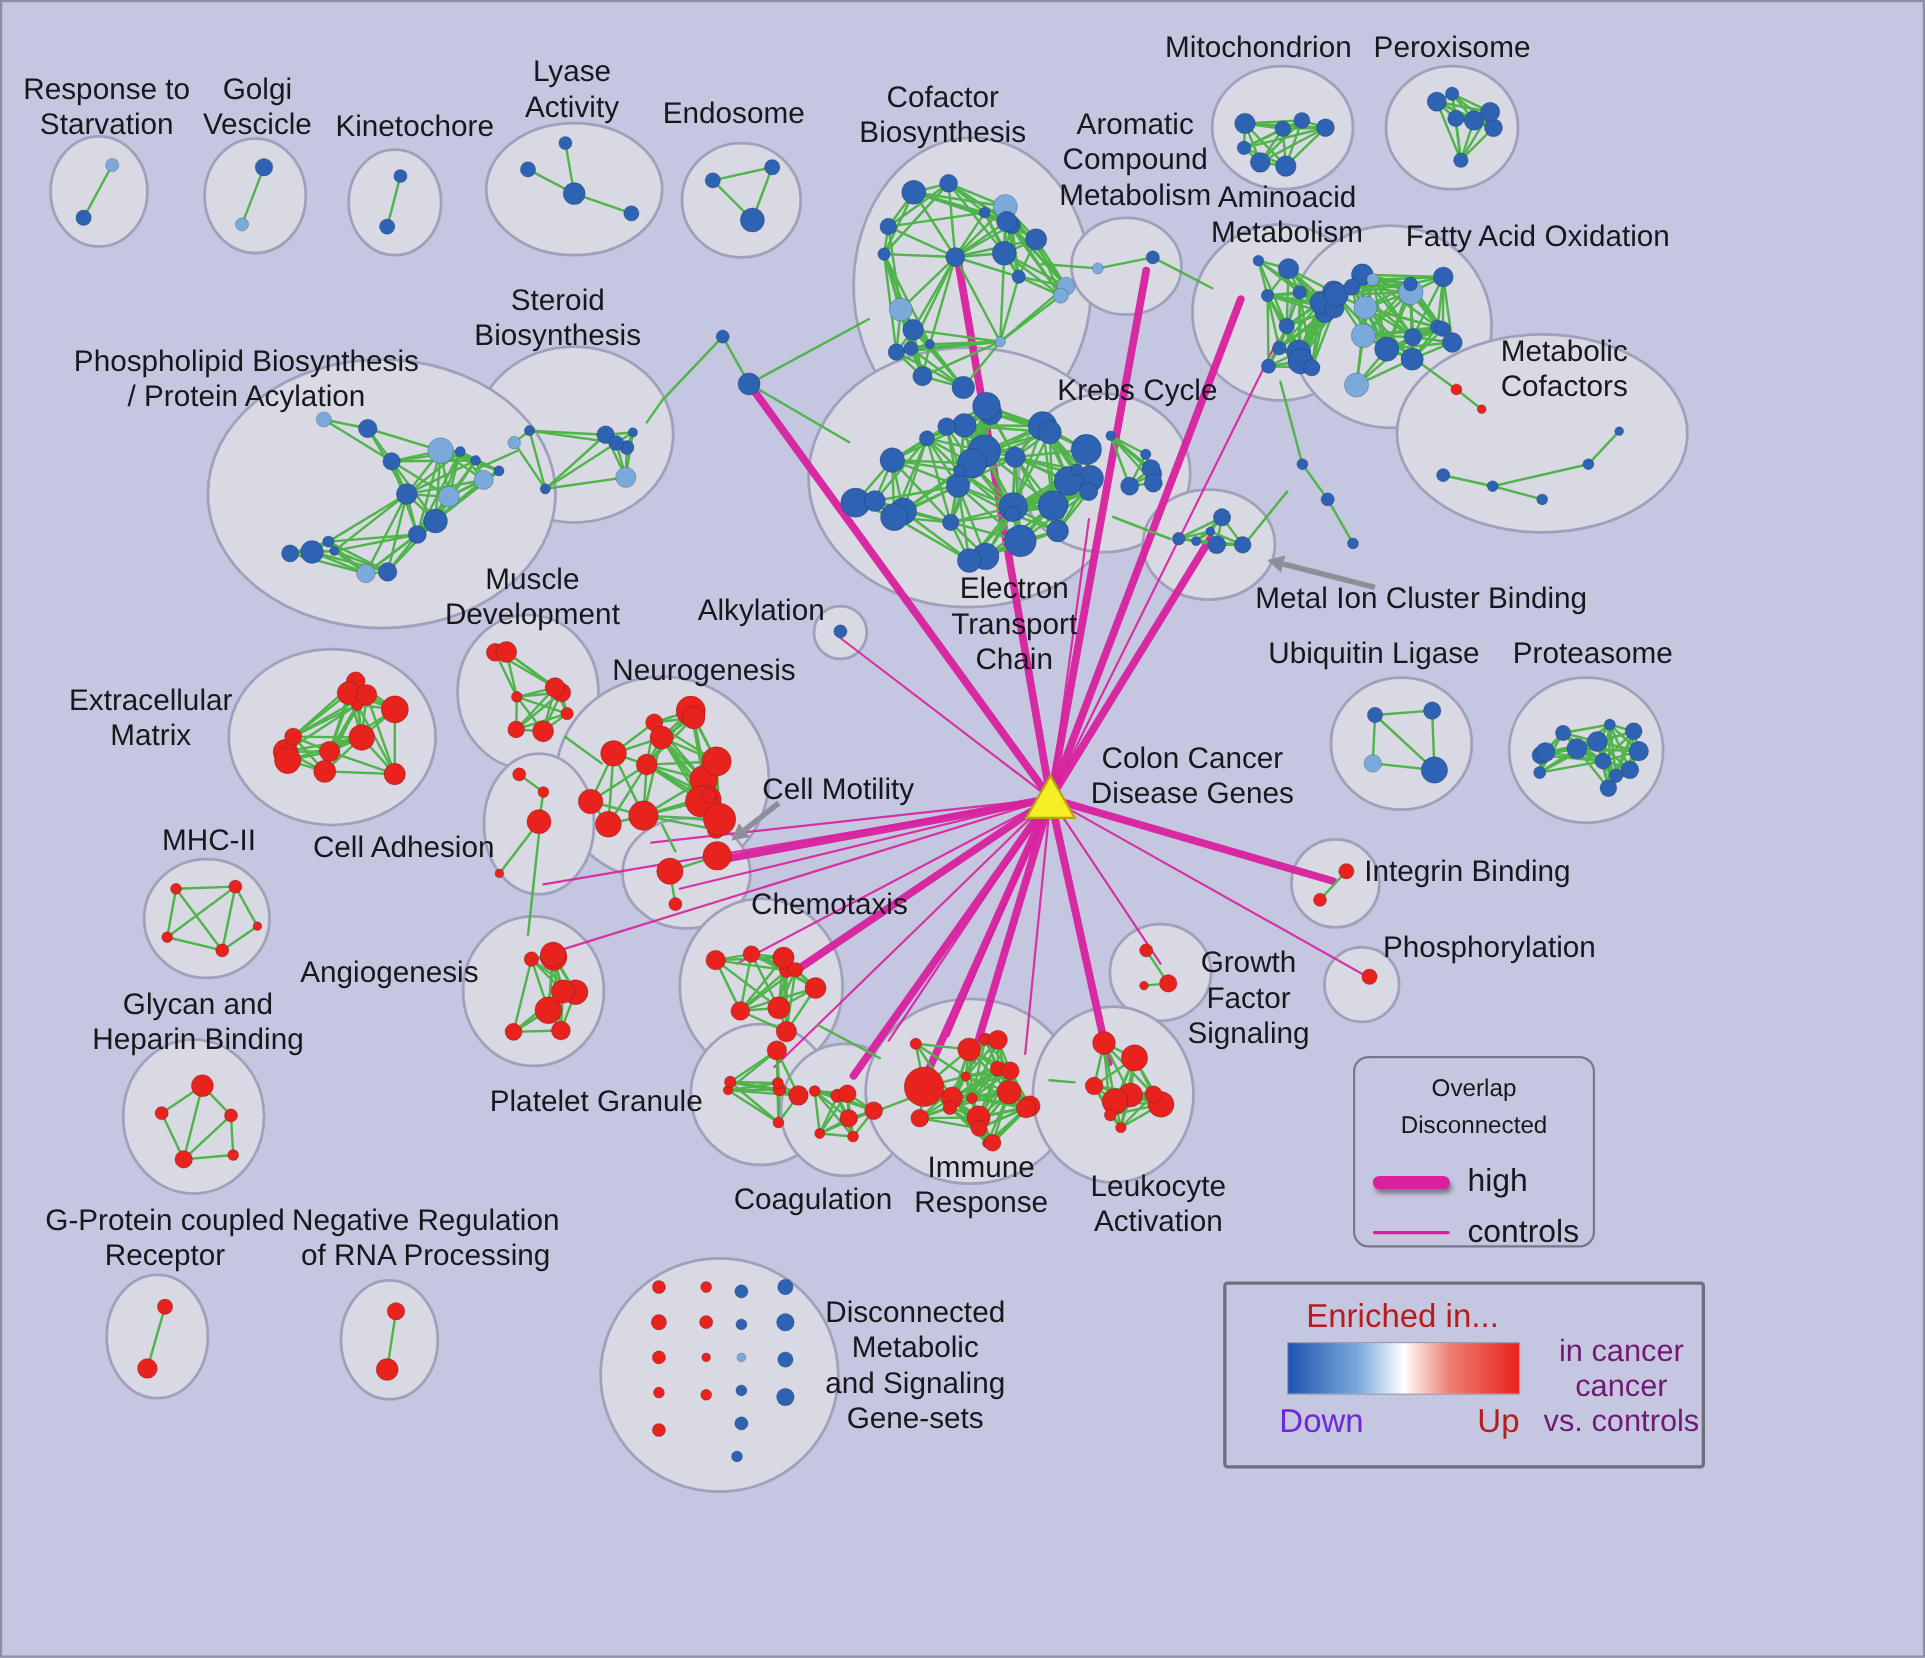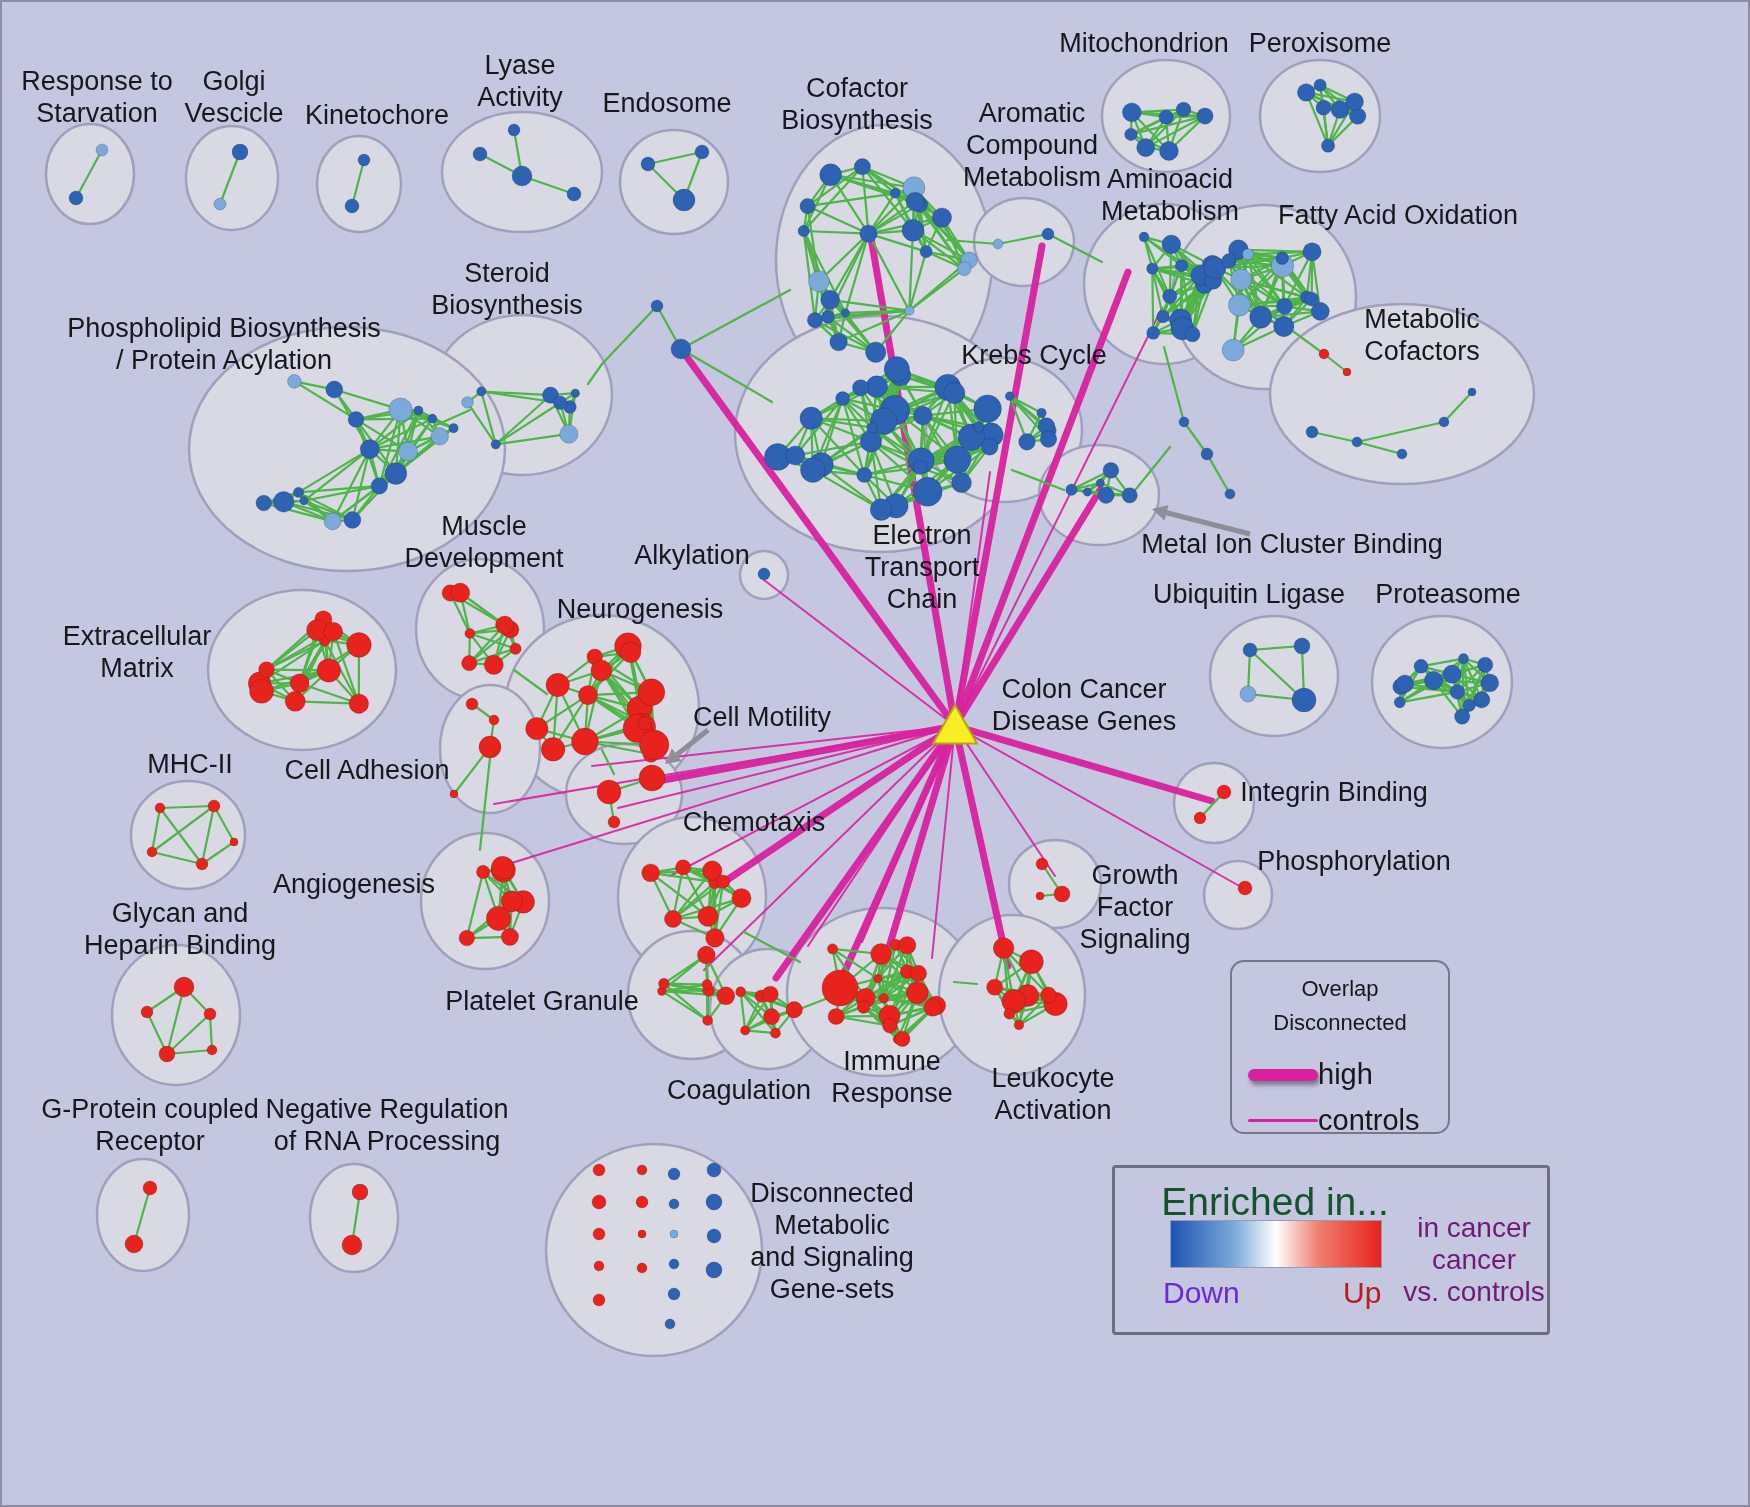--- a/index.html
+++ b/index.html
@@ -9,29 +9,29 @@
   text.lbl{font-family:"Liberation Sans",sans-serif;font-size:27px;fill:#17171c}
   .bubble{fill:#d9d9e4;stroke:#9fa0bc;stroke-width:2.5}
   line.green{stroke:#4fb449;stroke-width:2.2;stroke-linecap:round}
   line.sig-h{stroke:#d9219f;stroke-width:7;opacity:.95;stroke-linecap:round}
   line.sig-m{stroke:#d9219f;stroke-width:2;opacity:.9;stroke-linecap:round}
   circle.node{stroke:rgba(20,20,40,.25);stroke-width:.8}
 
   .legend-box{position:absolute;background:#c5c6e0}
   #legend-overlap{left:1228px;top:958px;width:220px;height:174px;border:2.5px solid #77778c;border-radius:14px}
   #legend-overlap .lg-title{text-align:center;font-size:22px;color:#17171c;line-height:34px;margin-top:10px}
-  .lg-row{position:absolute;left:16px;display:flex;align-items:center;}
+  .lg-row{position:absolute;left:16px;display:flex;align-items:center;gap:16px}
   .lg-row .lbl-text{font-size:29px;color:#17171c}
   .line-high{width:70px;height:12px;background:#d9219f;border-radius:6px;box-shadow:2px 4px 4px rgba(70,70,85,.6)}
   .line-moderate{width:70px;height:3px;background:#d9219f;border-radius:2px}
   #row-high{top:96px}
   #row-moderate{top:142px}
 
   #legend-enrich{left:1110px;top:1163px;width:438px;height:170px;border:3px solid #6e6e80;border-radius:4px}
-  #legend-enrich .en-title{position:absolute;left:40px;top:12px;width:240px;text-align:center;font-size:39px;color:#14532d}
+  #legend-enrich .en-title{position:absolute;left:40px;top:12px;width:240px;text-align:center;font-size:30px;color:#b91c1c}
   #gradient-bar{position:absolute;left:55px;top:52px;width:212px;height:48px;border:1px solid #9a9ab0;
     background:linear-gradient(90deg,#1e53b2 0%,#7aa9da 30%,#ffffff 50%,#ee7f72 70%,#e8221c 100%)}
   .en-down{position:absolute;left:48px;top:108px;font-size:30px;color:#6d28d9}
   .en-up{position:absolute;left:228px;top:108px;font-size:30px;color:#b91c1c}
   .en-note{position:absolute;left:288px;top:44px;width:142px;text-align:center;font-size:28px;line-height:32px;color:#701a75}
 </style>
 </head>
 <body>
 
 <div id="stage">

